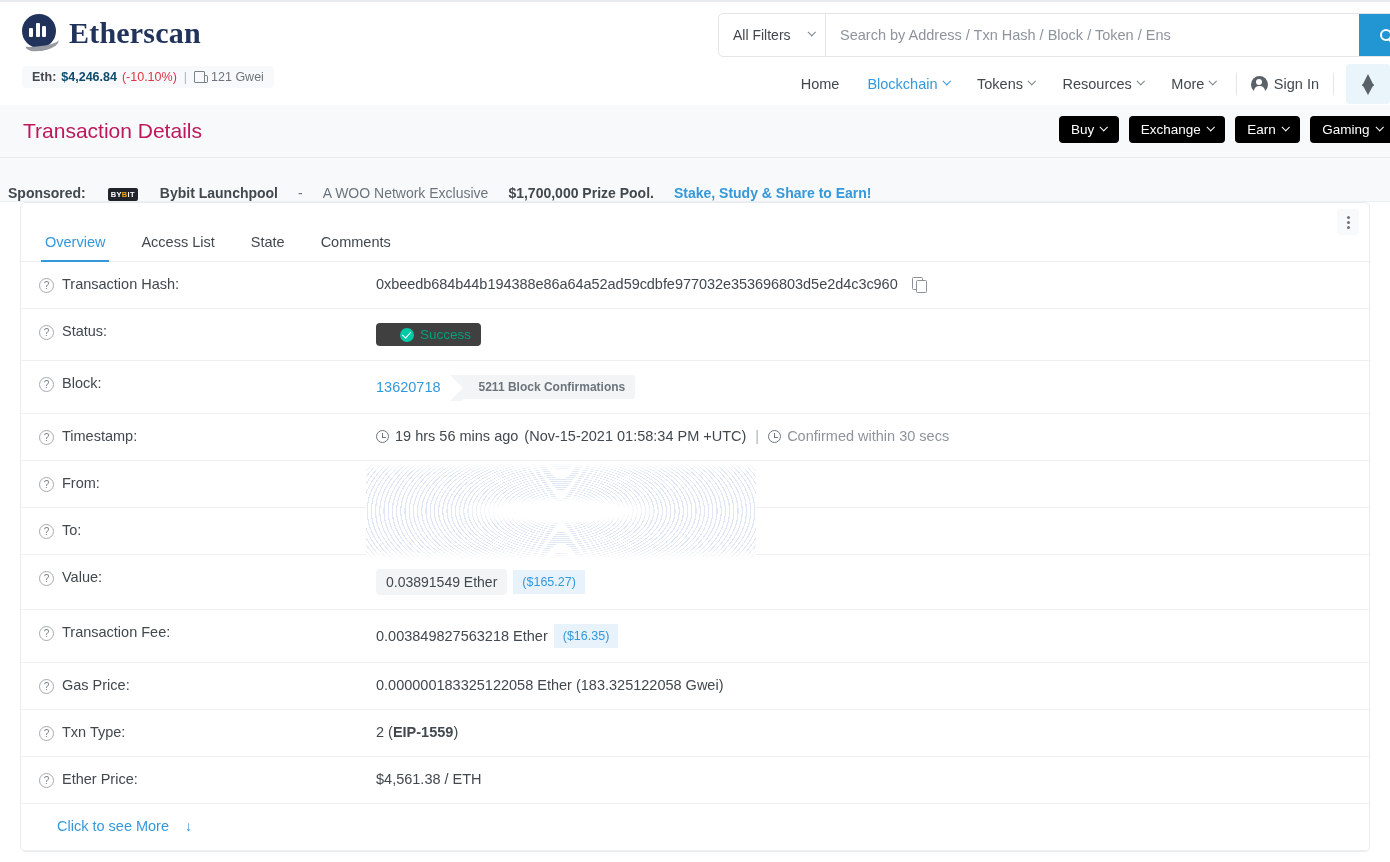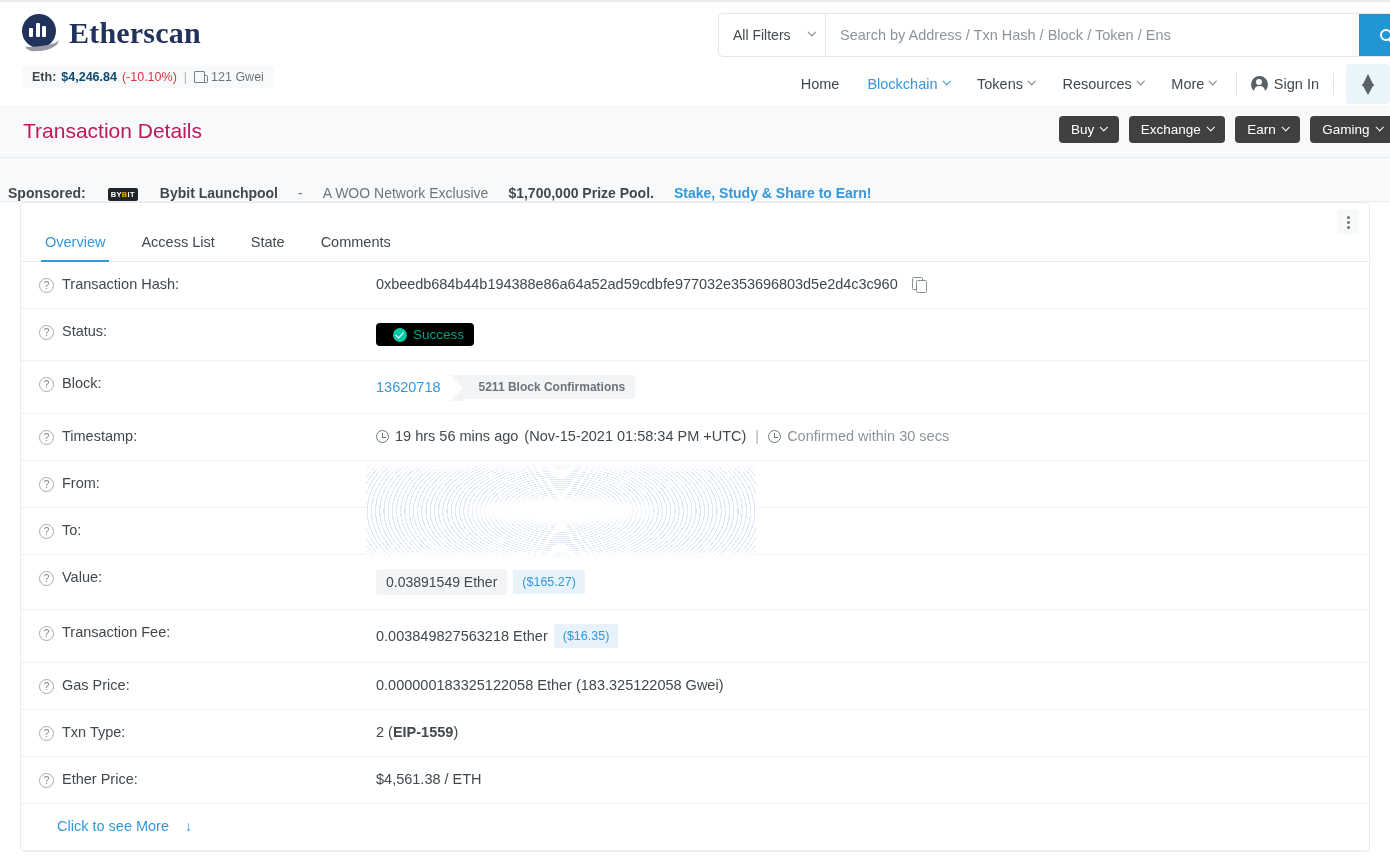--- a/index.html
+++ b/index.html
@@ -161,21 +161,21 @@
   }
   .pagetitle {
     position: absolute; left: 23px; top: 14px;
     font-size: 21px; color: #be185d; font-weight: 400;
   }
   .titlebtns {
     position: absolute; right: -4px; top: 11px;
     display: flex; gap: 10px;
   }
   .pillbtn {
-    background: #404040; color: #fff; border-radius: 4px;
+    background: #000000; color: #fff; border-radius: 4px;
     font-size: 13.5px; padding: 6px 12px;
     display:flex; align-items:center; gap: 7px; cursor:pointer; white-space:nowrap;
   }
 
   
   .sponsored {
     height: 44px; background: #f8f9fa;
     display: flex; align-items: flex-end;
     padding-left: 8px; gap: 20px; font-size: 14px;
     border-bottom: 1px solid #eceff1;
@@ -249,22 +249,22 @@
   .copyico::before {
     content:""; position:absolute; left:0; top:0; width:9px; height:11px;
     border:1.3px solid #8a9097; border-radius:1.5px; background:#fff;
   }
   .copyico::after {
     content:""; position:absolute; left:4px; top:3px; width:9px; height:11px;
     border:1.3px solid #8a9097; border-radius:1.5px; background:#fff;
   }
 
   .badge-success {
-    background: #000000; color: #00a27c;
-    border-radius: 4px; padding: 4px 10px 4px 17px;
+    background: #404040; color: #00a27c;
+    border-radius: 4px; padding: 4px 10px 4px 24px;
     font-size: 13.5px; display:inline-flex; align-items:center; gap:6px;justify-content:center;
   }
   .chk {
     width: 14px; height: 14px; border-radius: 50%; background: #00c9a7;
     position: relative; flex:none;
   }
   .chk::after {
     content:""; position:absolute; left:4px; top:2.6px;
     width:4px; height:7px; border:solid #fff; border-width:0 1.8px 1.8px 0;
     transform: rotate(42deg);

